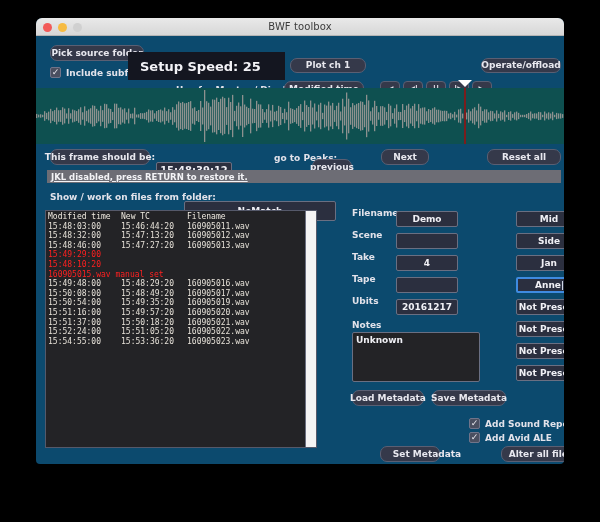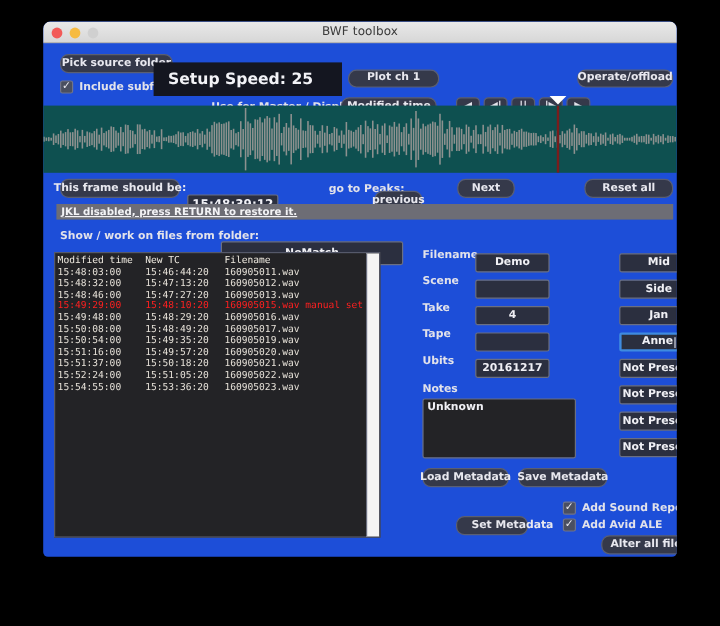--- a/index.html
+++ b/index.html
@@ -8,21 +8,21 @@
     background: #000000;
     font-family: "DejaVu Sans", "Liberation Sans", sans-serif;
     overflow: hidden;
   }
 
   
   #app-window {
     position: absolute;
     left: 36px; top: 18px;
     width: 528px; height: 446px;
-    background: #1d4ed8;
+    background: #0c4a6e;
     border-radius: 6px 6px 4px 4px;
     overflow: hidden;
   }
 
   
   #titlebar {
     position: relative;
     height: 18px;
     background: linear-gradient(#e9e9e9, #d7d7d7);
     border-bottom: 1px solid #b4b4b4;
@@ -166,21 +166,21 @@
     position: absolute; left: 9px; top: 192px;
     width: 272px; height: 238px;
     background: #232326;
     border: 1px solid #55596a;
     overflow: hidden;
     font-family: "DejaVu Sans Mono", "Liberation Mono", monospace;
   }
   #file-list-inner { padding: 1px 0 0 2px; }
   .flrow { display: flex; font-size: 8px; line-height: 9.6px; white-space: pre; color: #e6e1d8; }
   .flrow.header { color: #efeae0; }
-  .flrow.manual { color: #ff2020; }
+  .flrow.manual { color: #ff2020; flex-direction: column; }
   .c-mod  { width: 73px; }
   .c-new  { width: 66px; }
   .c-file { flex: 1; }
   #file-list-scrollbar {
     position: absolute; right: 0; top: 0;
     width: 11px; height: 238px;
     background: #f4f4f4;
     border-left: 1px solid #6b6f80;
   }
 
@@ -205,21 +205,21 @@
     padding: 2px 3px;
   }
   #notes-text { font-size: 9px; font-weight: bold; color: #f0f0f5; }
 
   #load-metadata-button { position: absolute; left: 16px; top: 192px; width: 72px; height: 16px; }
   #save-metadata-button { position: absolute; left: 96px; top: 192px; width: 74px; height: 16px; }
 
   #add-sound-report-row { position: absolute; left: 133px; top: 220px; }
   #add-avid-ale-row { position: absolute; left: 133px; top: 234px; }
 
-  #set-metadata-button { position: absolute; left: 44px; top: 232px; width: 60px; height: 16px; padding-left: 40px; }
+  #set-metadata-button { position: absolute; left: 44px; top: 248px; width: 60px; height: 16px; padding-left: 40px; }
   #alter-all-files-button { position: absolute; left: 165px; top: 248px; width: 80px; height: 16px; }
 </style>
 </head>
 <body>
 
 <div id="app-window">
 
   <div id="titlebar">
     <div class="lights">
       <span class="light red"></span>

